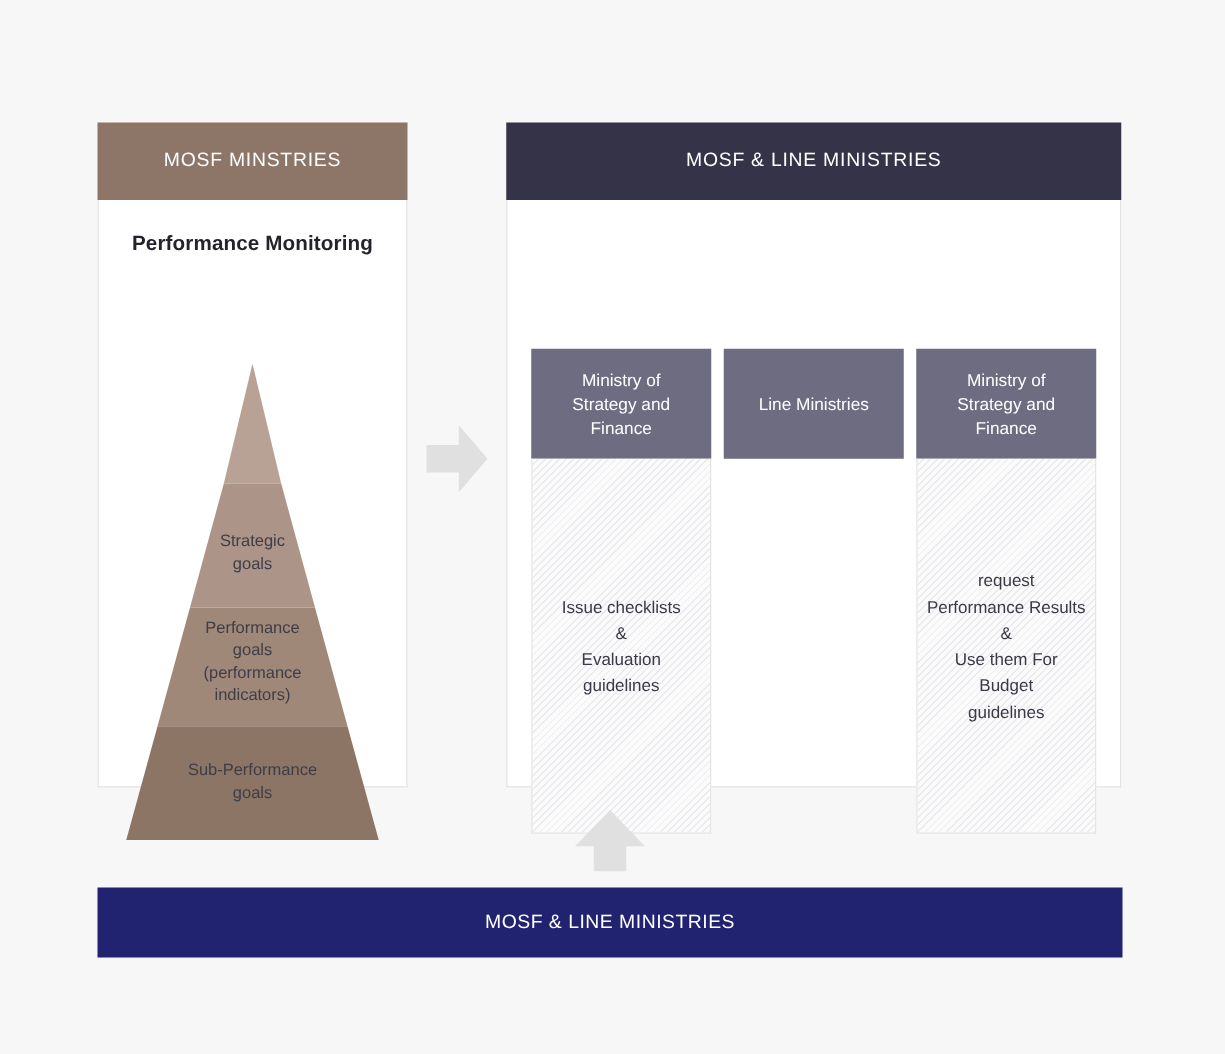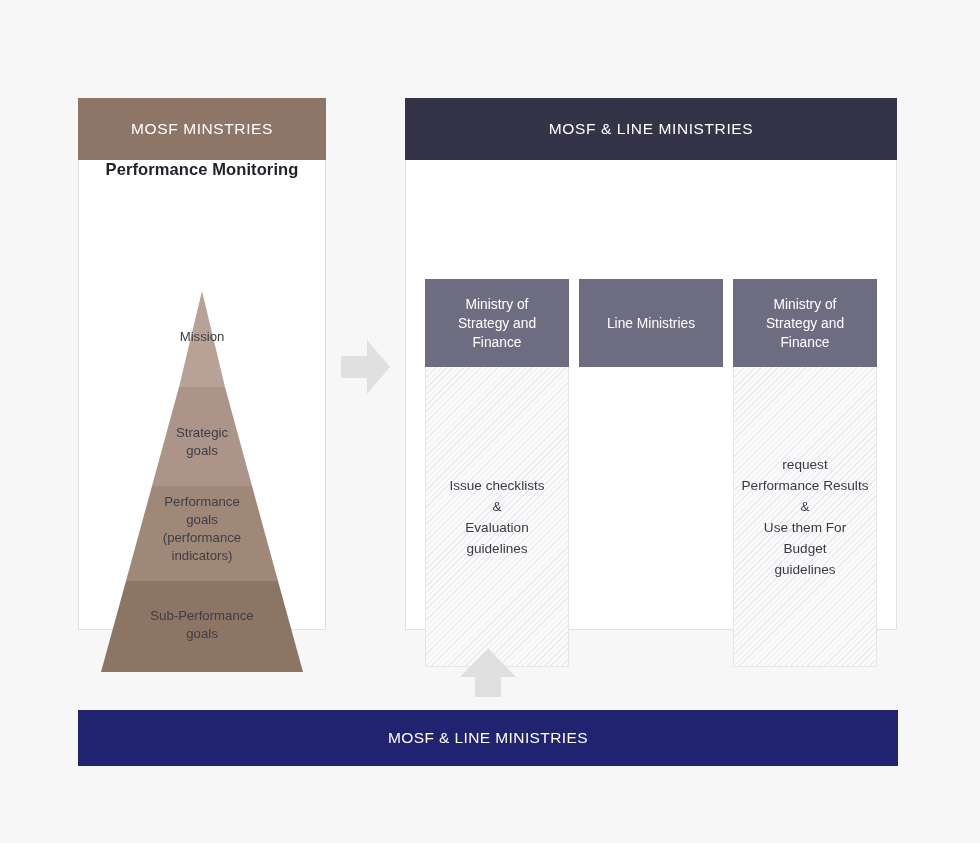--- a/index.html
+++ b/index.html
@@ -44,20 +44,21 @@
   #left-card .card-body {
     height: 470px;
     position: relative;
   }
 
   .card-title {
     text-align: center;
     font-size: 16.5px;
     font-weight: bold;
     color: #23232c;
+    padding-top: 26px;
     letter-spacing: 0.1px;
   }
 
   
   #pyramid-wrap {
     position: absolute;
     left: 0; top: 124px;
     width: 246px;
     height: 392px;
   }
@@ -173,21 +174,20 @@
 
         <polygon points="22,388 224,388 199,297 47,297" fill="#8c7564"></polygon>
 
         <polygon points="47,297 199,297 173,202 73,202" fill="#a08878"></polygon>
 
         <polygon points="73,202 173,202 146,103 100,103" fill="#ac9489"></polygon>
 
         <polygon points="100,103 146,103 123,7" fill="#b8a296"></polygon>
       </svg>
 
-      <div class="pyr-label" id="pyr-label-mission">Mission</div>
       <div class="pyr-label" id="pyr-label-strategic">Strategic<br>goals</div>
       <div class="pyr-label" id="pyr-label-perf">Performance<br>goals<br>(performance<br>indicators)</div>
       <div class="pyr-label" id="pyr-label-sub">Sub-Performance<br>goals</div>
     </div>
   </div>
 </div>
 
 <div class="abs" id="arrow-right">
   <svg width="50" height="56" viewBox="0 0 50 56">
     <polygon points="0,17 26,17 26,1 49,28 26,55 26,39 0,39" fill="#e0e0e0"></polygon>

